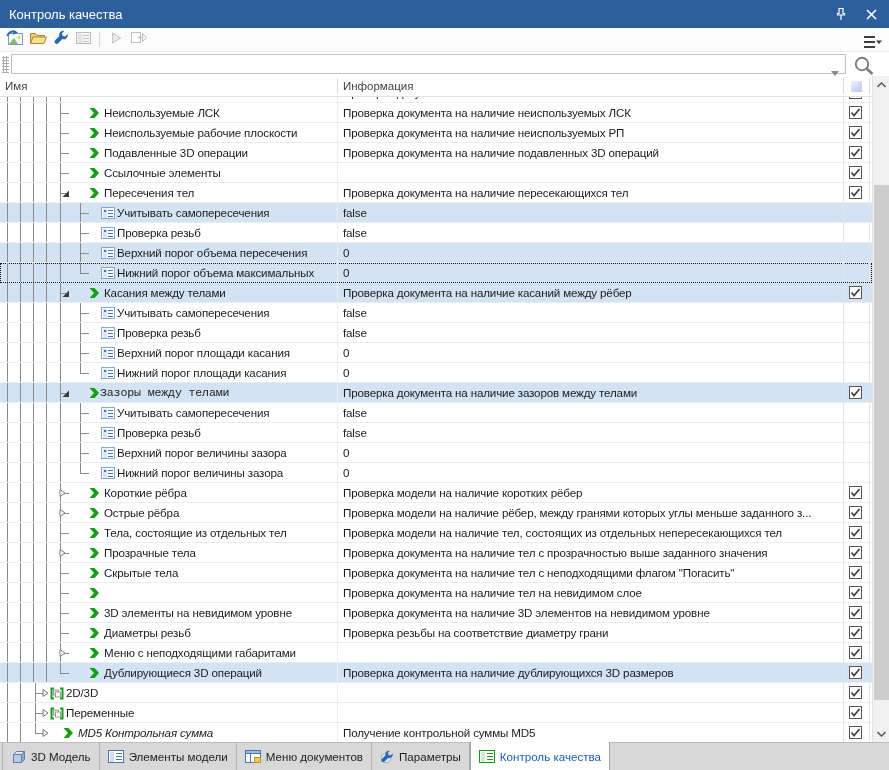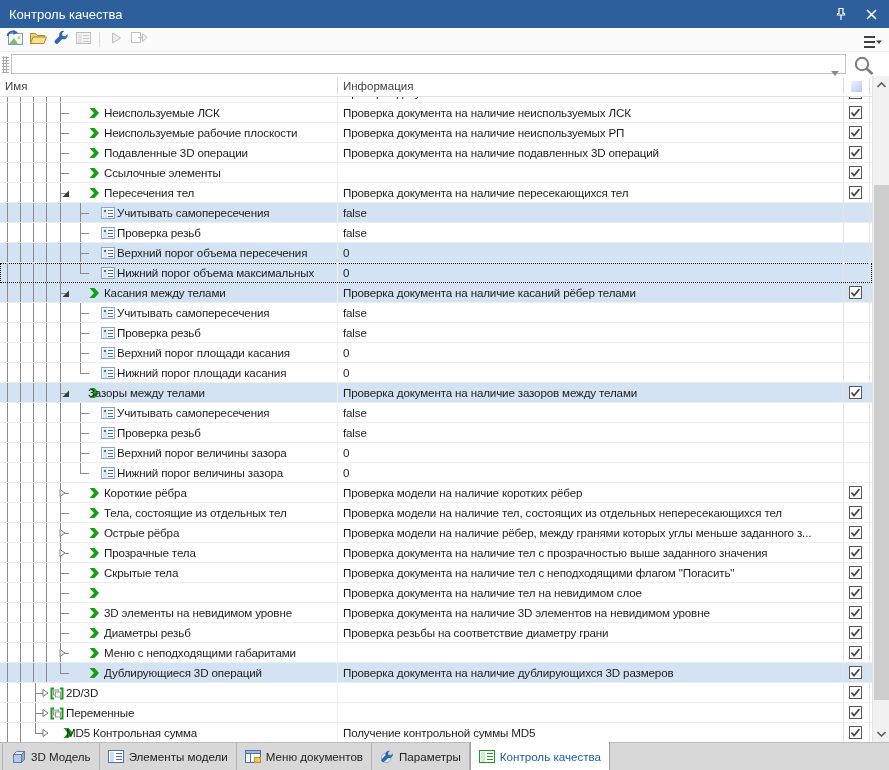--- a/index.html
+++ b/index.html
@@ -395,21 +395,21 @@
         <span class="exp" style="left: 61px; top: 6px;"><svg width="9" height="9" viewBox="0 0 9 9">
             <polygon points="8,1.5 8,8 1.5,8" fill="#3c3c3c"></polygon>
           </svg></span>
         <span class="ricon" style="left: 88px; top: 4px;"><svg width="12" height="12" viewBox="0 0 12 12">
             <polygon points="1.5,1 6.5,1 11,6 6.5,11 1.5,11 6,6" fill="#14a014"></polygon>
           </svg></span>
         <span class="nm" style="left: 104px; width: 233px;">Касания между телами</span>
         <span class="colline" style="left: 337px;"></span>
         <span class="colline dark" style="left: 843px;"></span>
         <span class="colline dark" style="left: 869px;"></span>
-        <span class="info">Проверка документа на наличие касаний рёбер телами</span>
+        <span class="info">Проверка документа на наличие касаний между рёбер</span>
         <span class="cb"><svg width="13" height="13" viewBox="0 0 13 13" shape-rendering="crispEdges">
             <rect x="0.5" y="0.5" width="12" height="12" fill="#fff" stroke="#565656"></rect>
             <path d="M2.5 6.5 L5 9.5 L10.5 3" fill="none" stroke="#454545" stroke-width="1.8" shape-rendering="auto"></path>
           </svg></span>
       </div>
       <div class="row">
         <span class="guide" style="left: 7px;"></span>
         <span class="guide" style="left: 20px;"></span>
         <span class="guide" style="left: 33px;"></span>
         <span class="guide" style="left: 46px;"></span>
@@ -502,21 +502,21 @@
         <span class="guide" style="left: 33px;"></span>
         <span class="guide" style="left: 46px;"></span>
         <span class="guide" style="left: 60px;"></span>
         <span class="hstub" style="left: 60px;"></span>
         <span class="exp" style="left: 61px; top: 6px;"><svg width="9" height="9" viewBox="0 0 9 9">
             <polygon points="8,1.5 8,8 1.5,8" fill="#3c3c3c"></polygon>
           </svg></span>
         <span class="ricon" style="left: 88px; top: 4px;"><svg width="12" height="12" viewBox="0 0 12 12">
             <polygon points="1.5,1 6.5,1 11,6 6.5,11 1.5,11 6,6" fill="#14a014"></polygon>
           </svg></span>
-        <span class="nm" style="left: 88px; width: 233px;">Зазоры между телами</span>
+        <span class="nm" style="left: 100px; width: 233px; font-family: Liberation Mono, monospace;">Зазоры между телами</span>
         <span class="colline" style="left: 337px;"></span>
         <span class="colline dark" style="left: 843px;"></span>
         <span class="colline dark" style="left: 869px;"></span>
         <span class="info">Проверка документа на наличие зазоров между телами</span>
         <span class="cb"><svg width="13" height="13" viewBox="0 0 13 13" shape-rendering="crispEdges">
             <rect x="0.5" y="0.5" width="12" height="12" fill="#fff" stroke="#565656"></rect>
             <path d="M2.5 6.5 L5 9.5 L10.5 3" fill="none" stroke="#454545" stroke-width="1.8" shape-rendering="auto"></path>
           </svg></span>
       </div>
       <div class="row">
@@ -630,51 +630,51 @@
             <path d="M2.5 6.5 L5 9.5 L10.5 3" fill="none" stroke="#454545" stroke-width="1.8" shape-rendering="auto"></path>
           </svg></span>
       </div>
       <div class="row">
         <span class="guide" style="left: 7px;"></span>
         <span class="guide" style="left: 20px;"></span>
         <span class="guide" style="left: 33px;"></span>
         <span class="guide" style="left: 46px;"></span>
         <span class="guide" style="left: 60px;"></span>
         <span class="hstub" style="left: 60px;"></span>
-        <span class="ricon" style="left: 88px; top: 4px;"><svg width="12" height="12" viewBox="0 0 12 12">
-            <polygon points="1.5,1 6.5,1 11,6 6.5,11 1.5,11 6,6" fill="#14a014"></polygon>
-          </svg></span>
-        <span class="nm" style="left: 104px; width: 233px;">Тела, состоящие из отдельных тел</span>
-        <span class="colline" style="left: 337px;"></span>
-        <span class="colline dark" style="left: 843px;"></span>
-        <span class="colline dark" style="left: 869px;"></span>
-        <span class="info">Проверка модели на наличие тел, состоящих из отдельных непересекающихся тел</span>
-        <span class="cb"><svg width="13" height="13" viewBox="0 0 13 13" shape-rendering="crispEdges">
-            <rect x="0.5" y="0.5" width="12" height="12" fill="#fff" stroke="#565656"></rect>
-            <path d="M2.5 6.5 L5 9.5 L10.5 3" fill="none" stroke="#454545" stroke-width="1.8" shape-rendering="auto"></path>
-          </svg></span>
-      </div>
-      <div class="row">
-        <span class="guide" style="left: 7px;"></span>
-        <span class="guide" style="left: 20px;"></span>
-        <span class="guide" style="left: 33px;"></span>
-        <span class="guide" style="left: 46px;"></span>
-        <span class="guide" style="left: 60px;"></span>
-        <span class="hstub" style="left: 60px;"></span>
         <span class="exp" style="left: 57px; top: 5px;"><svg width="10" height="10" viewBox="0 0 10 10">
             <polygon points="3,1.5 8,5 3,8.5" fill="#fff" stroke="#7a7a7a"></polygon>
           </svg></span>
         <span class="ricon" style="left: 88px; top: 4px;"><svg width="12" height="12" viewBox="0 0 12 12">
             <polygon points="1.5,1 6.5,1 11,6 6.5,11 1.5,11 6,6" fill="#14a014"></polygon>
           </svg></span>
         <span class="nm" style="left: 104px; width: 233px;">Острые рёбра</span>
         <span class="colline" style="left: 337px;"></span>
         <span class="colline dark" style="left: 843px;"></span>
         <span class="colline dark" style="left: 869px;"></span>
         <span class="info">Проверка модели на наличие рёбер, между гранями которых углы меньше заданного з...</span>
+        <span class="cb"><svg width="13" height="13" viewBox="0 0 13 13" shape-rendering="crispEdges">
+            <rect x="0.5" y="0.5" width="12" height="12" fill="#fff" stroke="#565656"></rect>
+            <path d="M2.5 6.5 L5 9.5 L10.5 3" fill="none" stroke="#454545" stroke-width="1.8" shape-rendering="auto"></path>
+          </svg></span>
+      </div>
+      <div class="row">
+        <span class="guide" style="left: 7px;"></span>
+        <span class="guide" style="left: 20px;"></span>
+        <span class="guide" style="left: 33px;"></span>
+        <span class="guide" style="left: 46px;"></span>
+        <span class="guide" style="left: 60px;"></span>
+        <span class="hstub" style="left: 60px;"></span>
+        <span class="ricon" style="left: 88px; top: 4px;"><svg width="12" height="12" viewBox="0 0 12 12">
+            <polygon points="1.5,1 6.5,1 11,6 6.5,11 1.5,11 6,6" fill="#14a014"></polygon>
+          </svg></span>
+        <span class="nm" style="left: 104px; width: 233px;">Тела, состоящие из отдельных тел</span>
+        <span class="colline" style="left: 337px;"></span>
+        <span class="colline dark" style="left: 843px;"></span>
+        <span class="colline dark" style="left: 869px;"></span>
+        <span class="info">Проверка модели на наличие тел, состоящих из отдельных непересекающихся тел</span>
         <span class="cb"><svg width="13" height="13" viewBox="0 0 13 13" shape-rendering="crispEdges">
             <rect x="0.5" y="0.5" width="12" height="12" fill="#fff" stroke="#565656"></rect>
             <path d="M2.5 6.5 L5 9.5 L10.5 3" fill="none" stroke="#454545" stroke-width="1.8" shape-rendering="auto"></path>
           </svg></span>
       </div>
       <div class="row">
         <span class="guide" style="left: 7px;"></span>
         <span class="guide" style="left: 20px;"></span>
         <span class="guide" style="left: 33px;"></span>
         <span class="guide" style="left: 46px;"></span>
@@ -869,21 +869,21 @@
         <span class="guide" style="left: 7px;"></span>
         <span class="guide" style="left: 20px;"></span>
         <span class="halfguide" style="left: 35px;"></span>
         <span class="hstub" style="left: 35px;"></span>
         <span class="exp" style="left: 40px; top: 5px;"><svg width="10" height="10" viewBox="0 0 10 10">
             <polygon points="3,1.5 8,5 3,8.5" fill="#fff" stroke="#7a7a7a"></polygon>
           </svg></span>
         <span class="ricon" style="left: 62px; top: 4px;"><svg width="12" height="12" viewBox="0 0 12 12">
             <polygon points="1.5,1 6.5,1 11,6 6.5,11 1.5,11 6,6" fill="#14a014"></polygon>
           </svg></span>
-        <span class="nm" style="left: 66px; width: 259px;">MD5 Контрольная сумма</span>
+        <span class="nm" style="left: 78px; width: 259px; font-style: italic;">MD5 Контрольная сумма</span>
         <span class="colline" style="left: 337px;"></span>
         <span class="colline dark" style="left: 843px;"></span>
         <span class="colline dark" style="left: 869px;"></span>
         <span class="info">Получение контрольной суммы MD5</span>
         <span class="cb"><svg width="13" height="13" viewBox="0 0 13 13" shape-rendering="crispEdges">
             <rect x="0.5" y="0.5" width="12" height="12" fill="#fff" stroke="#565656"></rect>
             <path d="M2.5 6.5 L5 9.5 L10.5 3" fill="none" stroke="#454545" stroke-width="1.8" shape-rendering="auto"></path>
           </svg></span>
       </div>
     </div>

